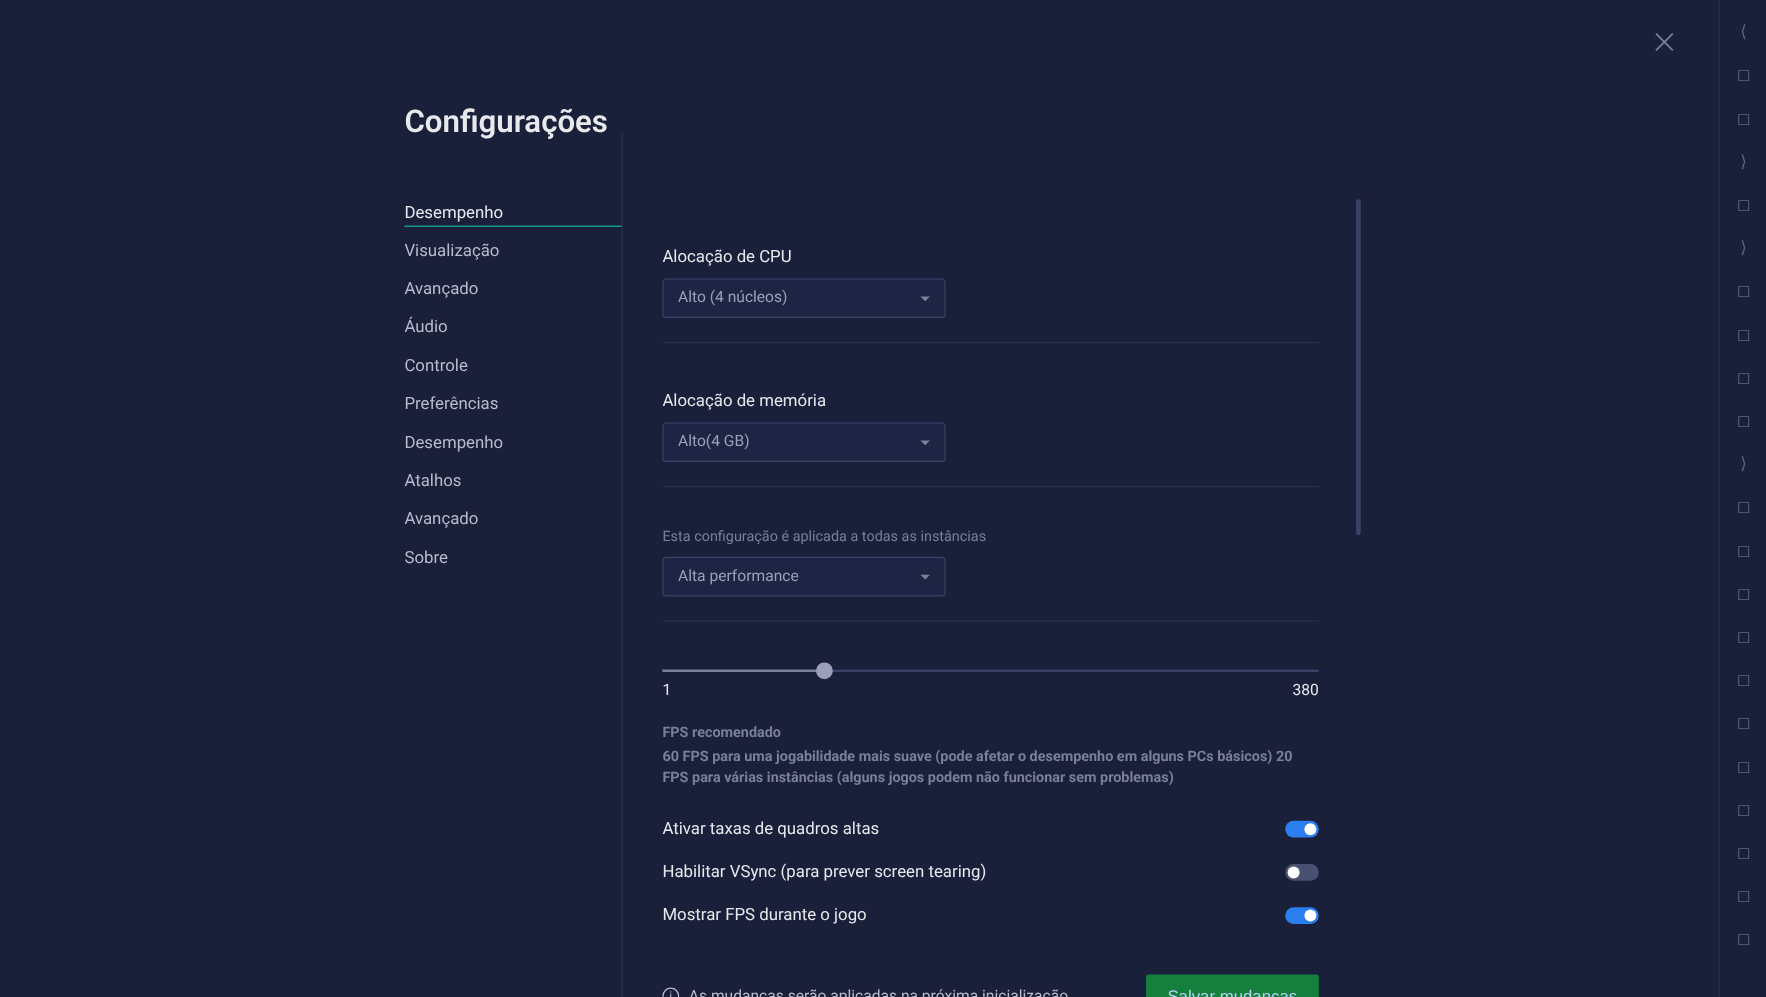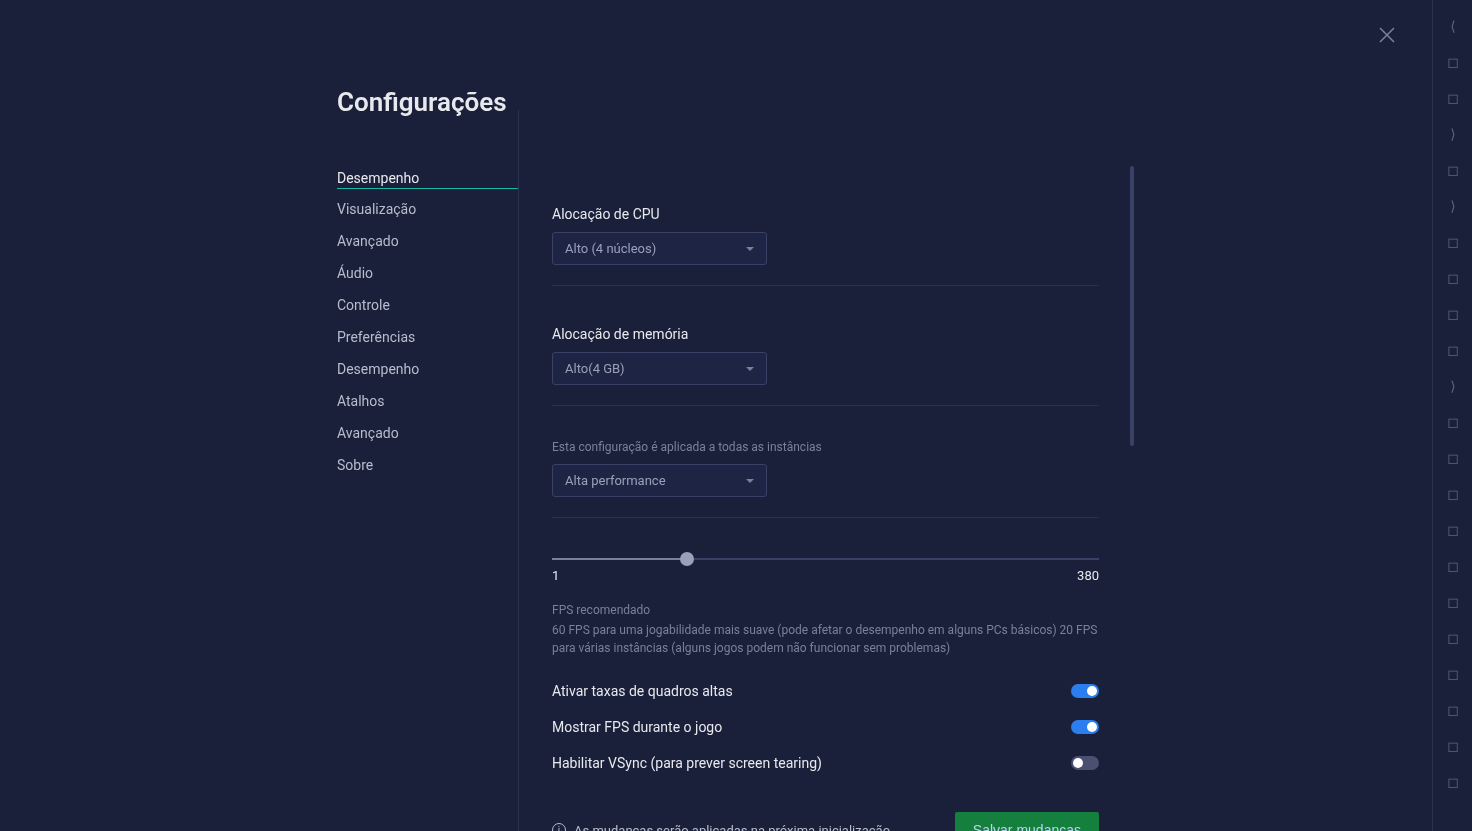--- a/index.html
+++ b/index.html
@@ -108,21 +108,21 @@
     }
     
     .select-box {
       display: flex;
       align-items: center;
       justify-content: space-between;
       background: #1e2444;
       border: 1px solid #3a4166;
       border-radius: 3px;
       padding: 8px 12px;
-      width: 215px;
+      width: 236px;
       cursor: pointer;
     }
     
     .select-value {
       font-size: 13px;
       color: #9ba0b8;
     }
     
     .caret-down {
       width: 0;
@@ -187,20 +187,21 @@
       justify-content: space-between;
       font-size: 13px;
       color: #e8e9ed;
     }
     
     .fps-desc {
       font-size: 12px;
       color: #7a8099;
       margin-top: 18px;
       line-height: 1.5;
+      font-weight: bold;
     }
     
     .fps-desc-title {
       margin-bottom: 2px;
     }
     
     .toggle-row {
       display: flex;
       justify-content: space-between;
       align-items: center;
@@ -381,29 +382,29 @@
     </div>
 
     <div class="toggle-row">
       <span class="toggle-label">Ativar taxas de quadros altas</span>
       <div class="toggle on">
         <div class="toggle-knob"></div>
       </div>
     </div>
 
     <div class="toggle-row">
+      <span class="toggle-label">Habilitar VSync (para prever screen tearing)</span>
+      <div class="toggle off">
+        <div class="toggle-knob"></div>
+      </div>
+    </div>
+
+    <div class="toggle-row">
       <span class="toggle-label">Mostrar FPS durante o jogo</span>
       <div class="toggle on">
-        <div class="toggle-knob"></div>
-      </div>
-    </div>
-
-    <div class="toggle-row">
-      <span class="toggle-label">Habilitar VSync (para prever screen tearing)</span>
-      <div class="toggle off">
         <div class="toggle-knob"></div>
       </div>
     </div>
 
     <div class="footer">
       <div class="footer-notice">
         <span class="info-icon">i</span>
         <span>As mudanças serão aplicadas na próxima inicialização</span>
       </div>
       <button class="save-button">Salvar mudanças</button>

